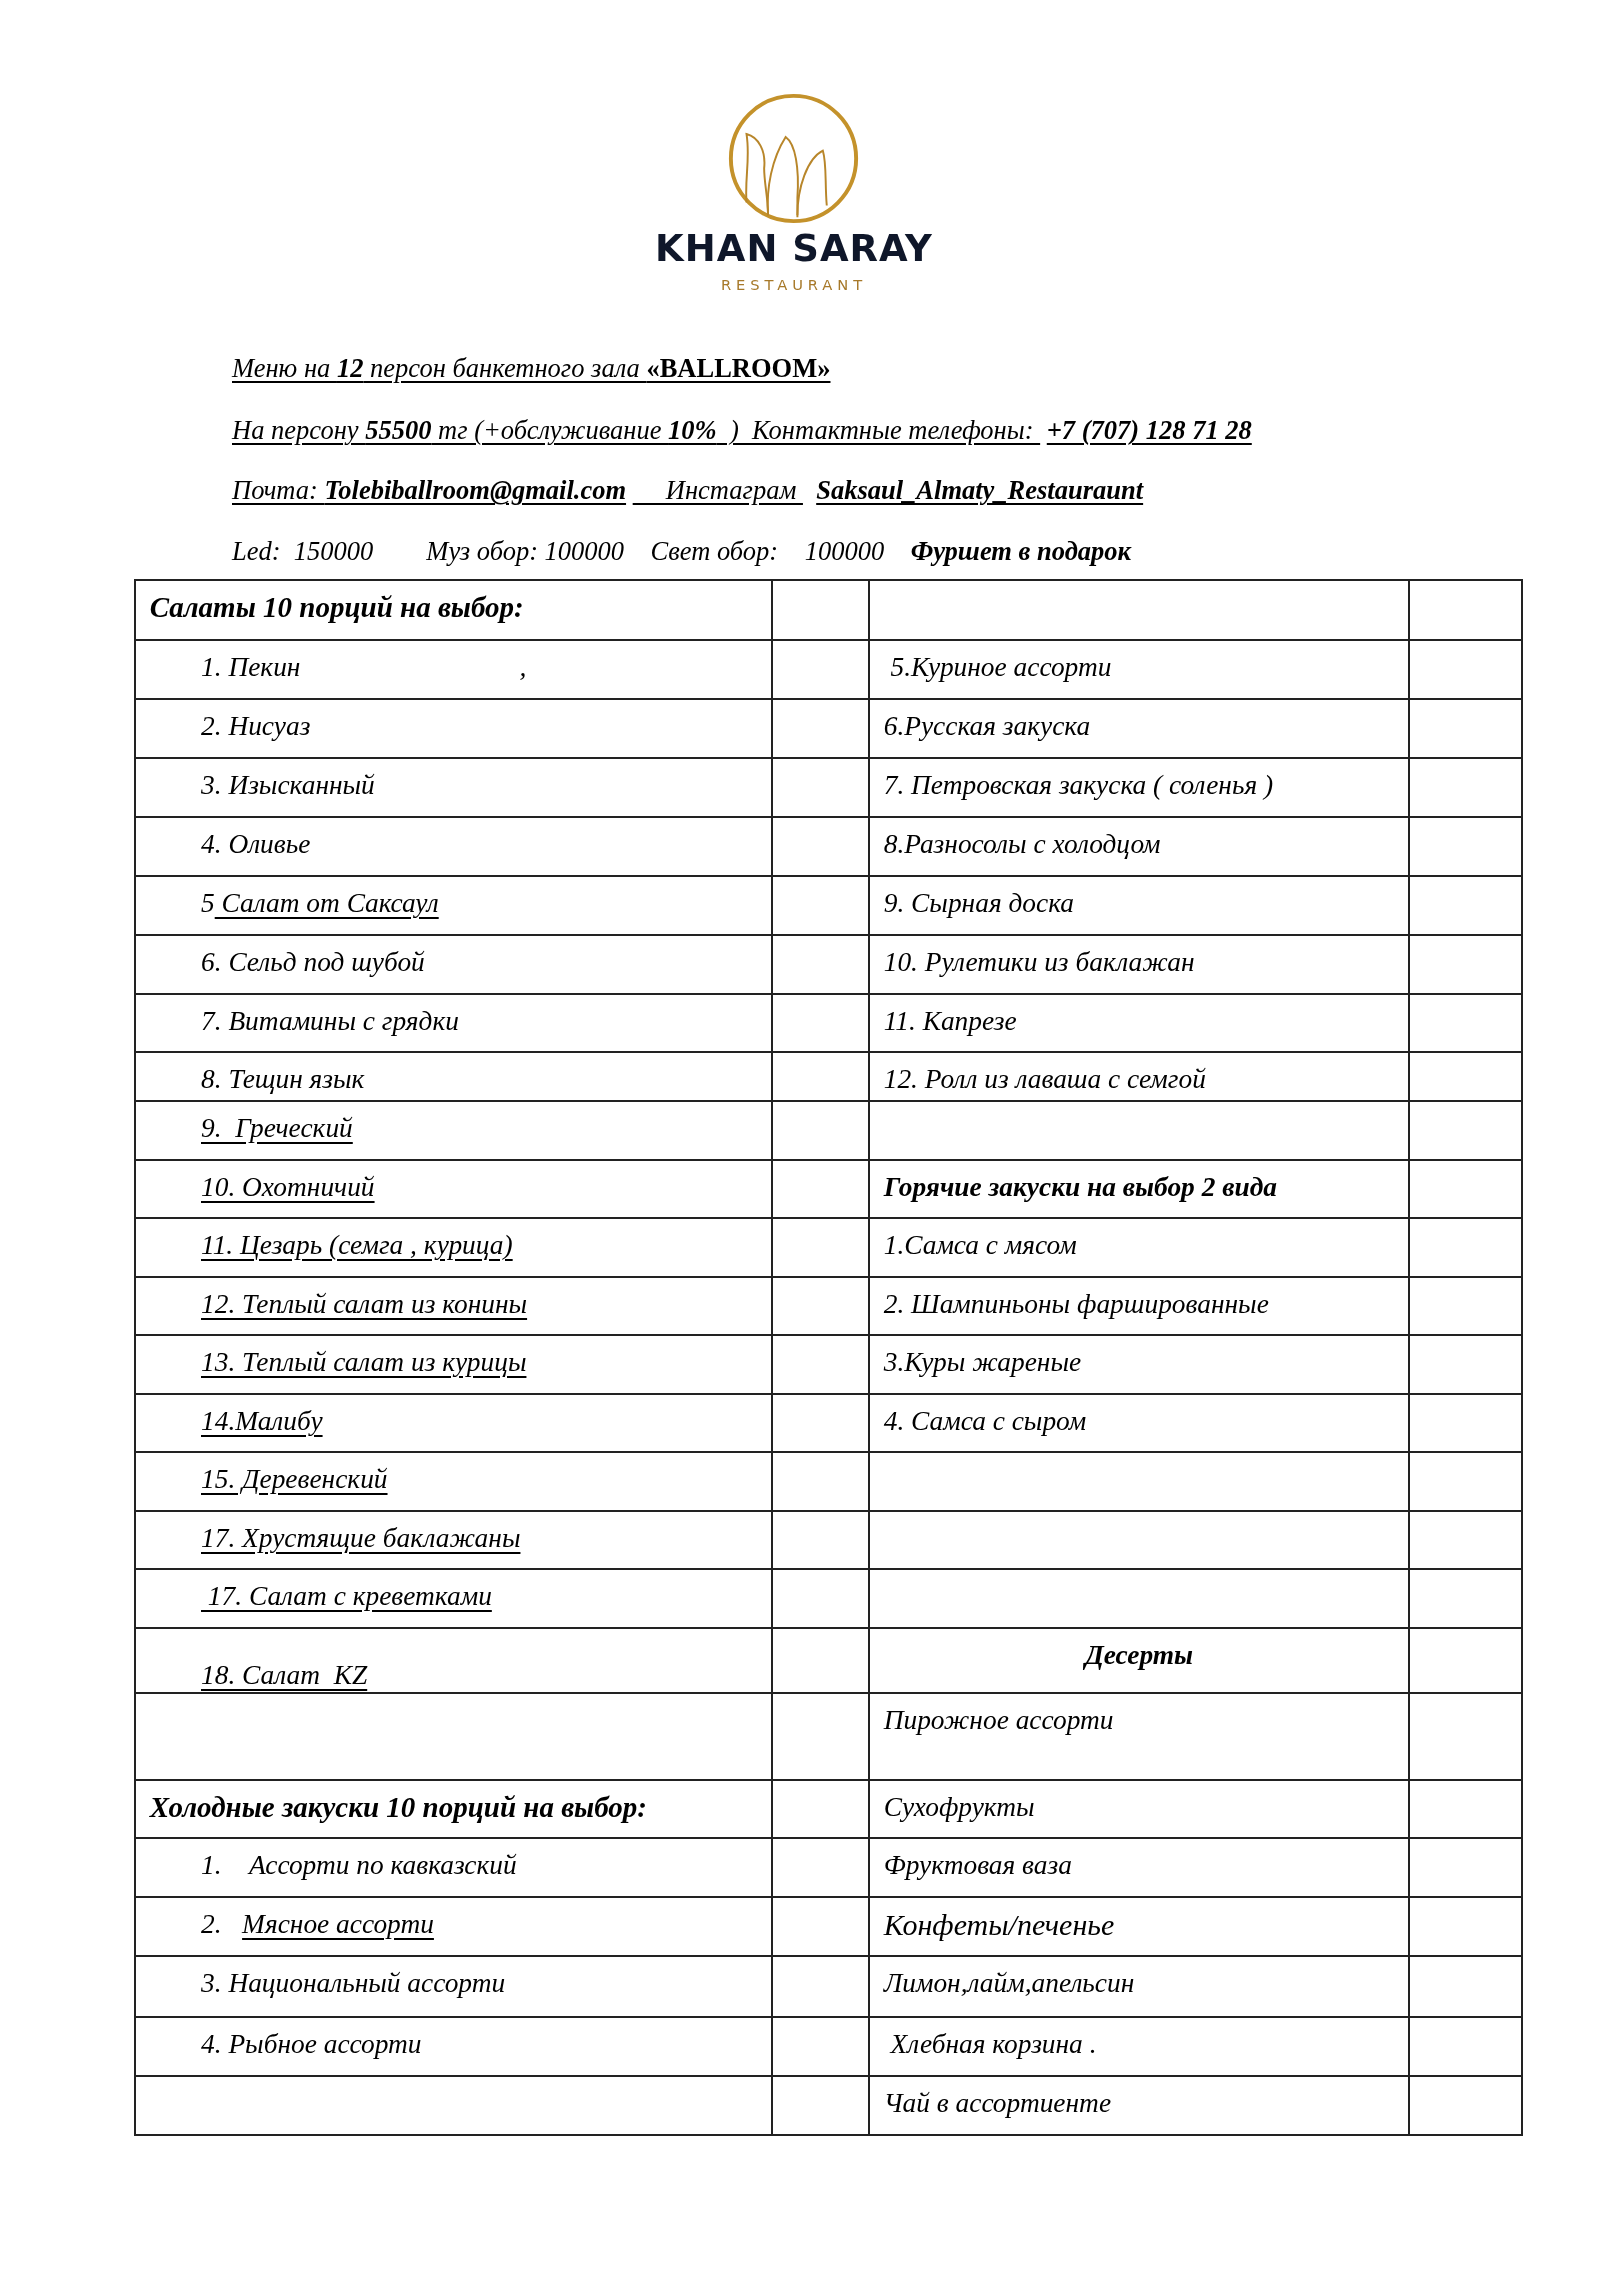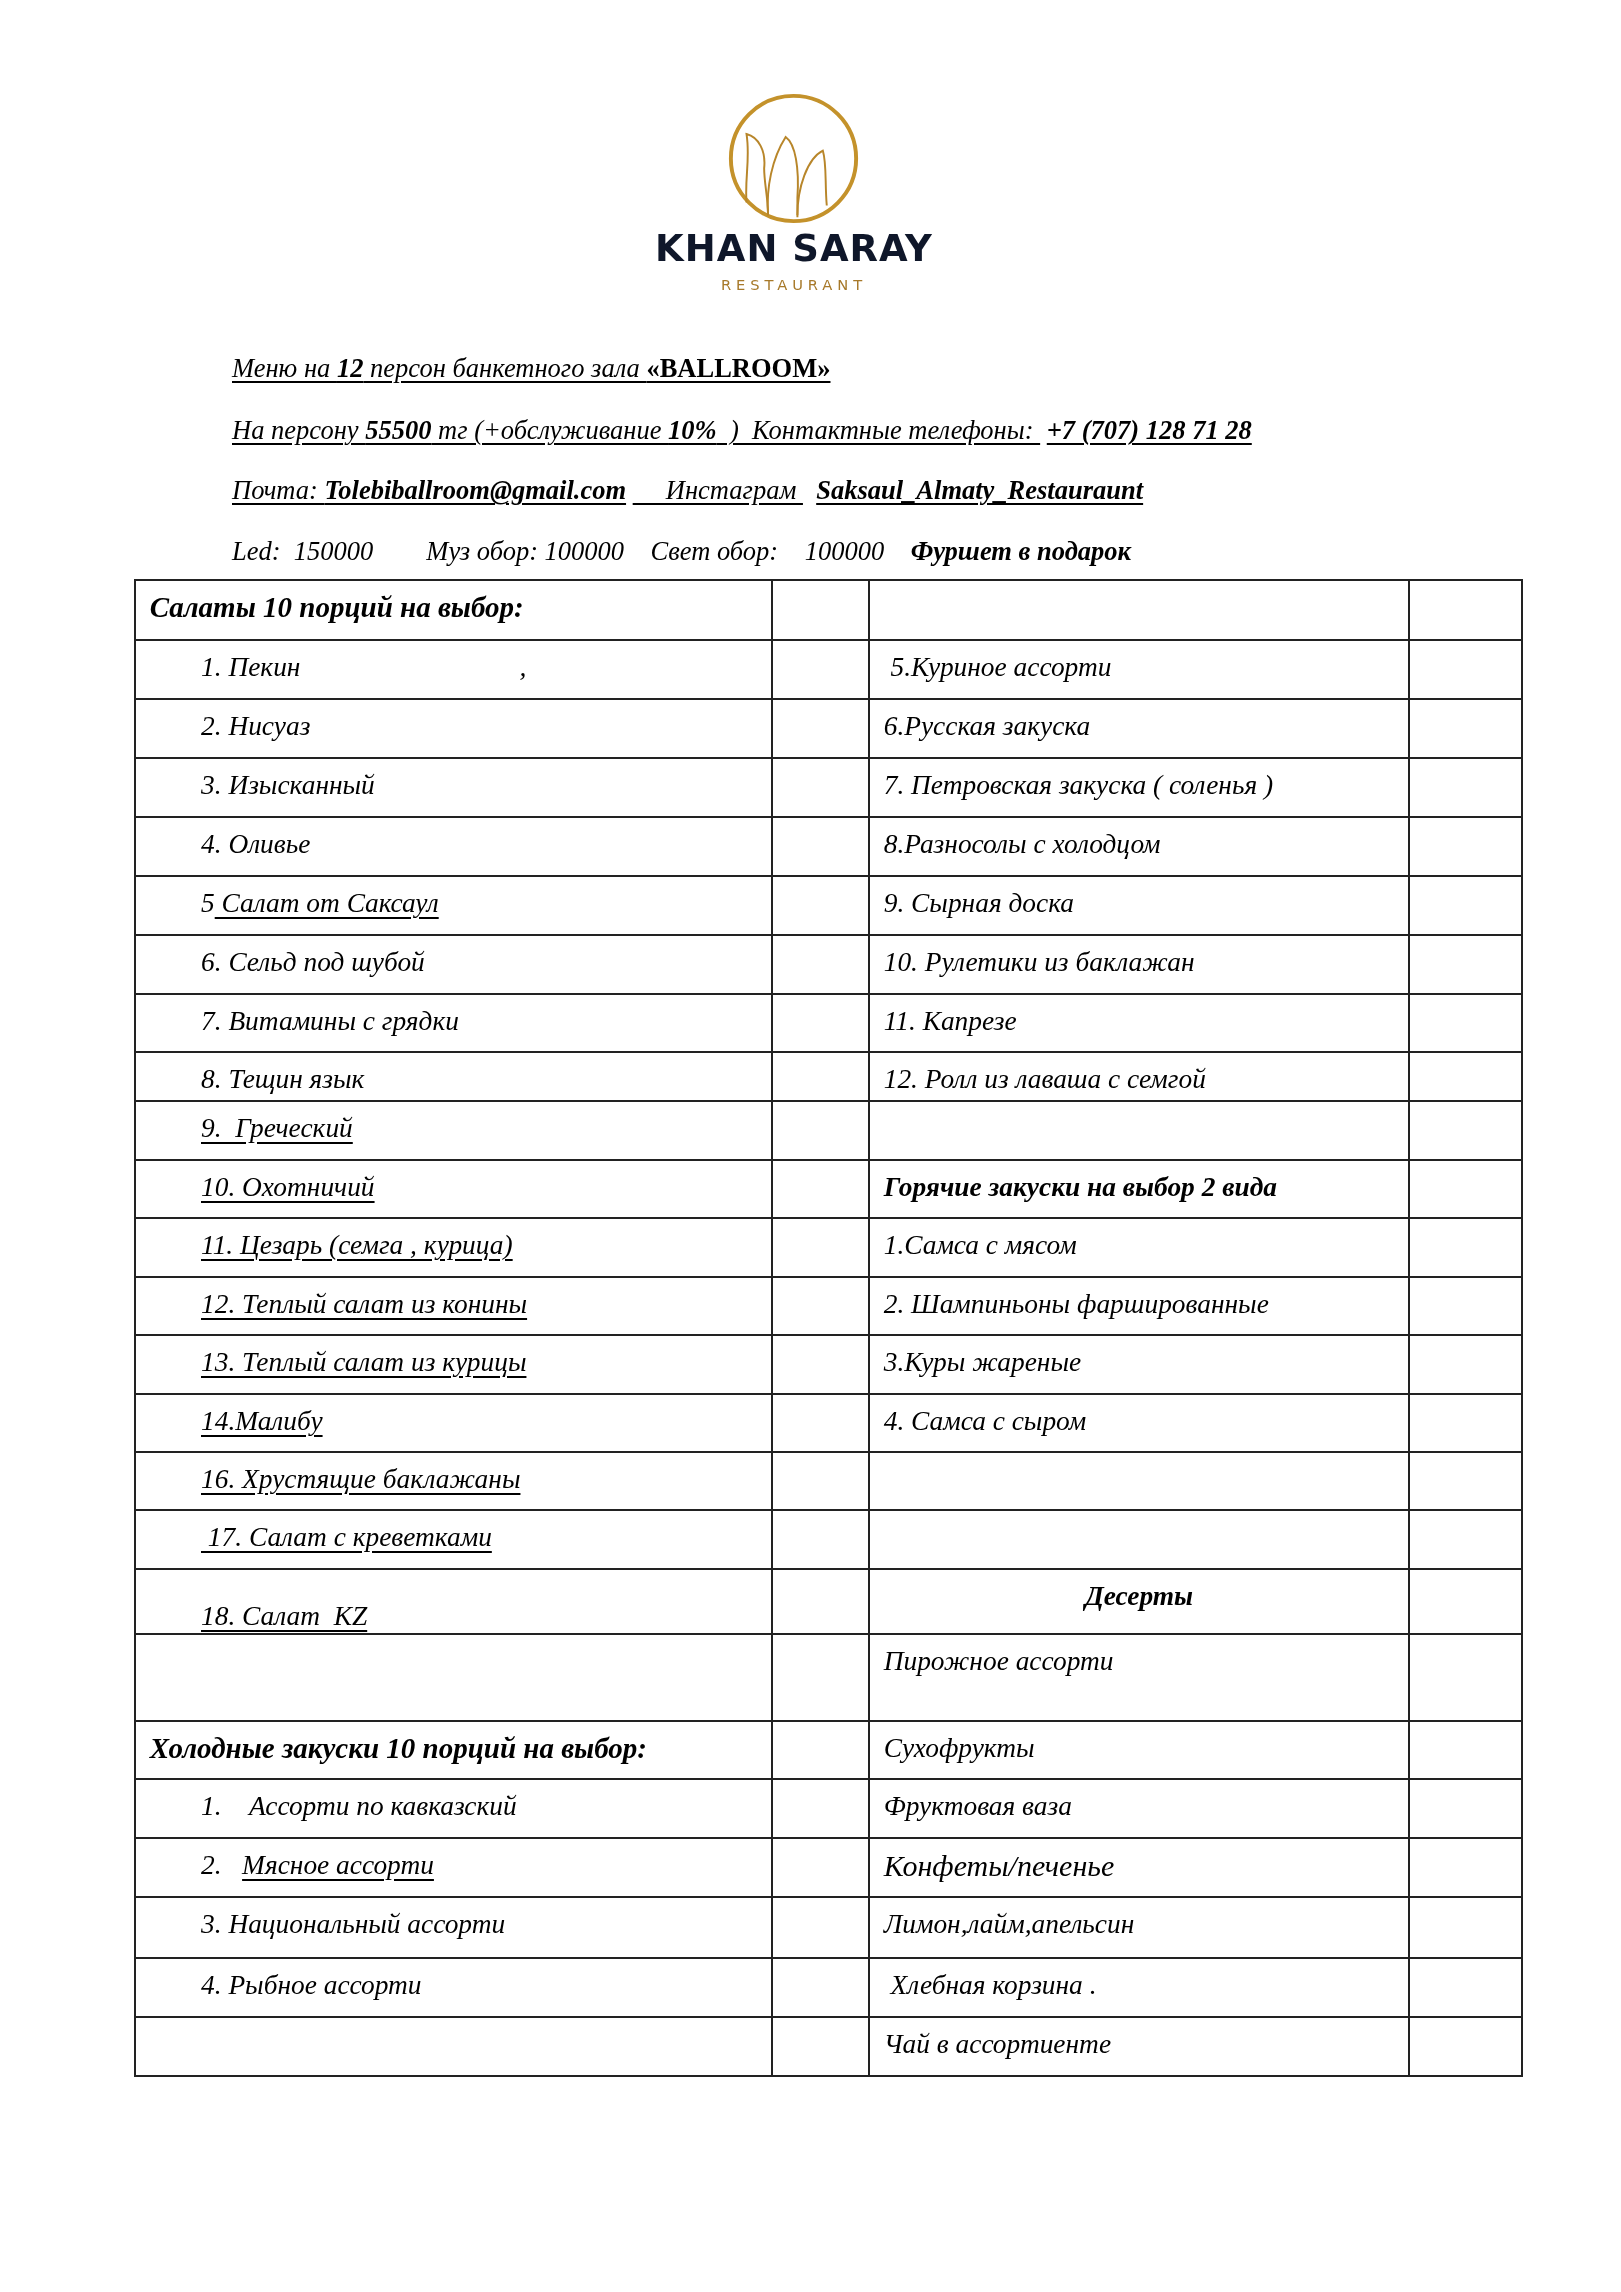--- a/index.html
+++ b/index.html
@@ -213,23 +213,33 @@
       <tr style="height: 58px;">
         <td>
           <div class="it" style="white-space: pre;"><span class="ul">14.Малибу</span></div>
         </td>
         <td></td>
         <td>
           <div class="it-r" style="white-space: pre;">4. Самса с сыром</div>
         </td>
         <td></td>
       </tr>
-      <tr style="height: 58px;">
-        <td>
-          <div class="it" style="white-space: pre;"><span class="ul">16. Хрустящие баклажаны</span></div>
+      <tr style="height: 59px;">
+        <td>
+          <div class="it" style="white-space: pre;"><span class="ul">15. Деревенский</span></div>
+        </td>
+        <td></td>
+        <td>
+          <div class="it-r" style="white-space: pre;"></div>
+        </td>
+        <td></td>
+      </tr>
+      <tr style="height: 58px;">
+        <td>
+          <div class="it" style="white-space: pre;"><span class="ul">17. Хрустящие баклажаны</span></div>
         </td>
         <td></td>
         <td>
           <div class="it-r" style="white-space: pre;"></div>
         </td>
         <td></td>
       </tr>
       <tr style="height: 59px;">
         <td>
           <div class="it" style="white-space: pre;"><span class="ul"> 17. Салат с креветками</span></div>

